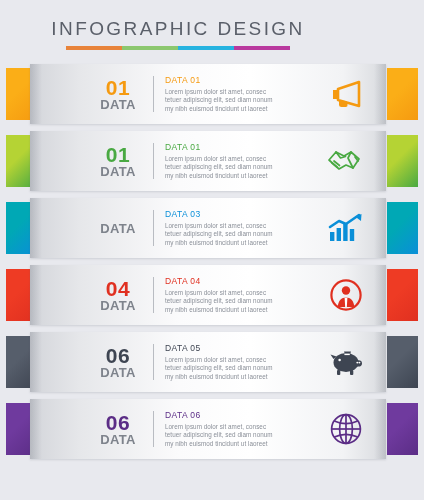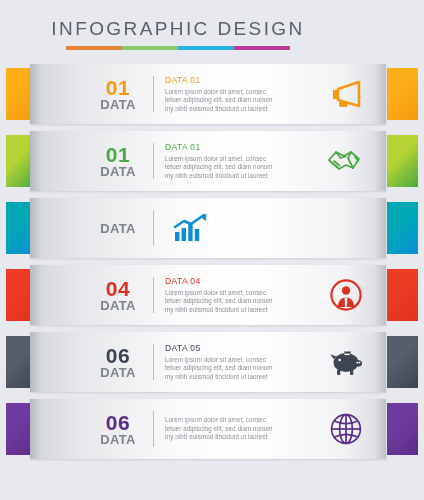--- a/index.html
+++ b/index.html
@@ -225,20 +225,28 @@
       </div>
     </div>
     <div class="row">
       <div class="tab tab-left" style="background:linear-gradient(135deg,#00a8b5 0%,#00a8b5 42%,#0a8fd8 100%)"></div>
       <div class="tab tab-right" style="background:linear-gradient(135deg,#00a8b5 0%,#00a8b5 42%,#0a8fd8 100%)"></div>
       <div class="ribbon">
         <div class="numblock">
           <div class="numlabel">DATA</div>
         </div>
         <div class="divider"></div>
+        <div class="textblock">
+          <div class="dhead" style="color:#0a8fd8">DATA 03</div>
+          <div class="dbody">
+            <div>Lorem ipsum dolor sit amet, consec</div>
+            <div>tetuer adipiscing elit, sed diam nonum</div>
+            <div>my nibh euismod tincidunt ut laoreet</div>
+          </div>
+        </div>
         <div class="iconbox">
           <svg width="36" height="30" viewBox="0 0 36 30">
             <g fill="#0a8fd8">
               <rect x="2" y="19" width="4.4" height="9"></rect>
               <rect x="8.6" y="15" width="4.4" height="13"></rect>
               <rect x="15.2" y="11" width="4.4" height="17"></rect>
               <rect x="21.8" y="16" width="4.4" height="12"></rect>
             </g>
             <path d="M2 14 L11 8 L18 11 L31 2" fill="none" stroke="#0a8fd8" stroke-width="2.6" stroke-linecap="round" stroke-linejoin="round"></path>
             <path d="M33.5 1 L33 8 L27 3.5 Z" fill="#0a8fd8"></path>
@@ -311,20 +319,21 @@
     <div class="row">
       <div class="tab tab-left" style="background:linear-gradient(135deg,#6f3a9e 0%,#6f3a9e 42%,#5b2d86 100%)"></div>
       <div class="tab tab-right" style="background:linear-gradient(135deg,#6f3a9e 0%,#6f3a9e 42%,#5b2d86 100%)"></div>
       <div class="ribbon">
         <div class="numblock">
           <div class="num" style="color:#5b2d86">06</div>
           <div class="numlabel">DATA</div>
         </div>
         <div class="divider"></div>
         <div class="textblock">
+          <div class="dhead" style="color:#5b2d86">DATA 06</div>
           <div class="dbody">
             <div>Lorem ipsum dolor sit amet, consec</div>
             <div>tetuer adipiscing elit, sed diam nonum</div>
             <div>my nibh euismod tincidunt ut laoreet</div>
           </div>
         </div>
         <div class="iconbox">
           <svg width="32" height="32" viewBox="0 0 32 32">
             <g fill="none" stroke="#5b2d86" stroke-width="1.7">
               <circle cx="16" cy="16" r="14.4"></circle>

